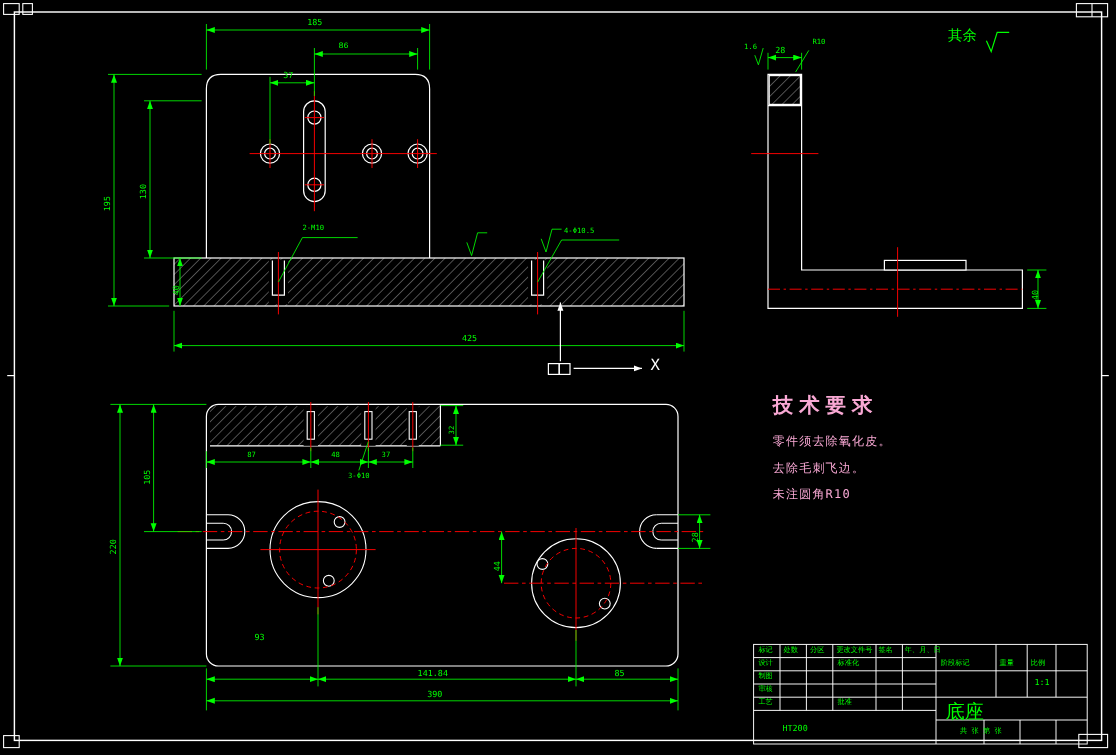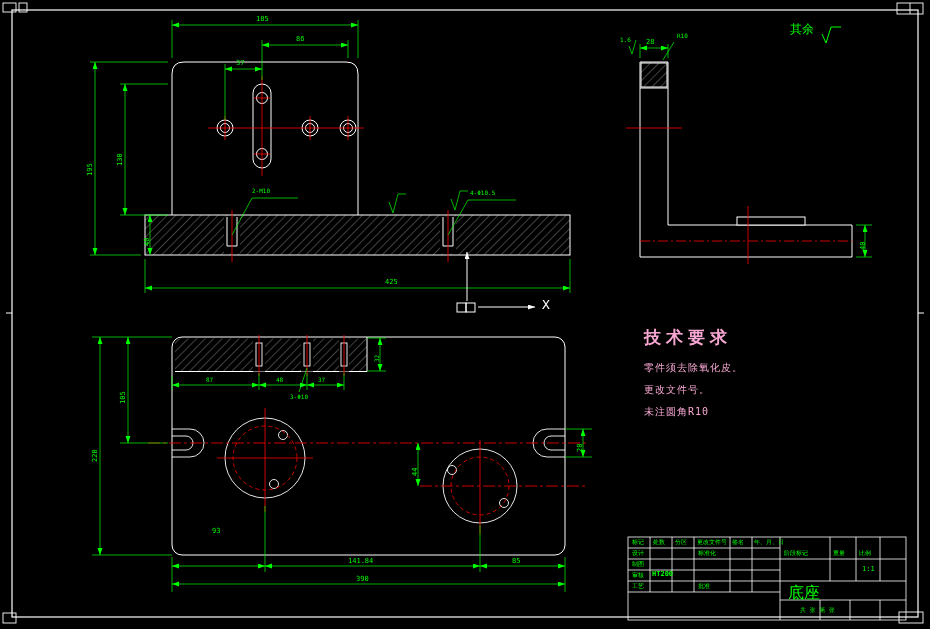--- a/index.html
+++ b/index.html
@@ -233,21 +233,21 @@
     <line x1="856" y1="537" x2="856" y2="581"></line>
     <line x1="880" y1="537" x2="880" y2="581"></line>
     <line x1="820" y1="600" x2="820" y2="620"></line>
     <line x1="850" y1="600" x2="850" y2="620"></line>
     <line x1="880" y1="600" x2="880" y2="620"></line>
   </g>
 </svg>
 
 <div class="labels">
       <div class="lbl" style="left: 256px; top: 16px;">185</div>
-      <div class="lbl" style="left: 296px; top: 36px; font-family: Liberation Mono, monospace;">86</div>
+      <div class="lbl" style="left: 282px; top: 36px; font-family: Liberation Mono, monospace;">86</div>
       <div class="lbl" style="left: 236px; top: 60px;">37</div>
       <div class="lbl" style="left: 87px; top: 176px; transform: rotate(-90deg);">195</div>
       <div class="lbl" style="left: 117px; top: 166px; transform: rotate(-90deg);">130</div>
       <div class="lbl" style="left: 144px; top: 246px; transform: rotate(-90deg);">40</div>
       <div class="lbl" style="left: 348px; top: 279px; margin-left: 37px;">425</div>
       <div class="lbl" style="left: 252px; top: 188px; font-size: 6px;">2-M10</div>
       <div class="lbl" style="left: 470px; top: 190px; font-size: 6px;">4-Φ10.5</div>
       <div class="lbl" style="left: 646px; top: 39px;">28</div>
       <div class="lbl" style="left: 677px; top: 33px; font-size: 6px;">R10</div>
       <div class="lbl" style="left: 620px; top: 37px; font-size: 6px;">1.6</div>
@@ -276,25 +276,25 @@
       <div class="lbl" style="left: 632px; top: 550px; font-size: 6px;">设计</div>
       <div class="lbl" style="left: 698px; top: 550px; font-size: 6px;">标准化</div>
       <div class="lbl" style="left: 784px; top: 550px; font-size: 6px;">阶段标记</div>
       <div class="lbl" style="left: 833px; top: 550px; font-size: 6px;">重量</div>
       <div class="lbl" style="left: 859px; top: 550px; font-size: 6px;">比例</div>
       <div class="lbl" style="left: 632px; top: 561px; font-size: 6px;">制图</div>
       <div class="lbl" style="left: 862px; top: 566px; font-size: 7px;">1:1</div>
       <div class="lbl" style="left: 632px; top: 572px; font-size: 6px;">审核</div>
       <div class="lbl" style="left: 632px; top: 583px; font-size: 6px;">工艺</div>
       <div class="lbl" style="left: 698px; top: 583px; font-size: 6px;">批准</div>
-      <div class="lbl" style="left: 652px; top: 571px; font-size: 7px; font-weight: bold;">HT200</div>
+      <div class="lbl" style="left: 652px; top: 604px; font-size: 7px;">HT200</div>
       <div class="lbl" style="left: 788px; top: 585px; font-size: 16px;">底座</div>
       <div class="lbl" style="left: 800px; top: 607px; font-size: 6px;">共 张 第 张</div>
     </div>
 
 <div class="techreq">
   <div class="tr-title">技术要求</div>
   <div class="tr-line">零件须去除氧化皮。</div>
-  <div class="tr-line">更改文件号。</div>
+  <div class="tr-line">去除毛刺飞边。</div>
   <div class="tr-line">未注圆角R10</div>
 </div>
 
 </div>
 
 </body></html>

